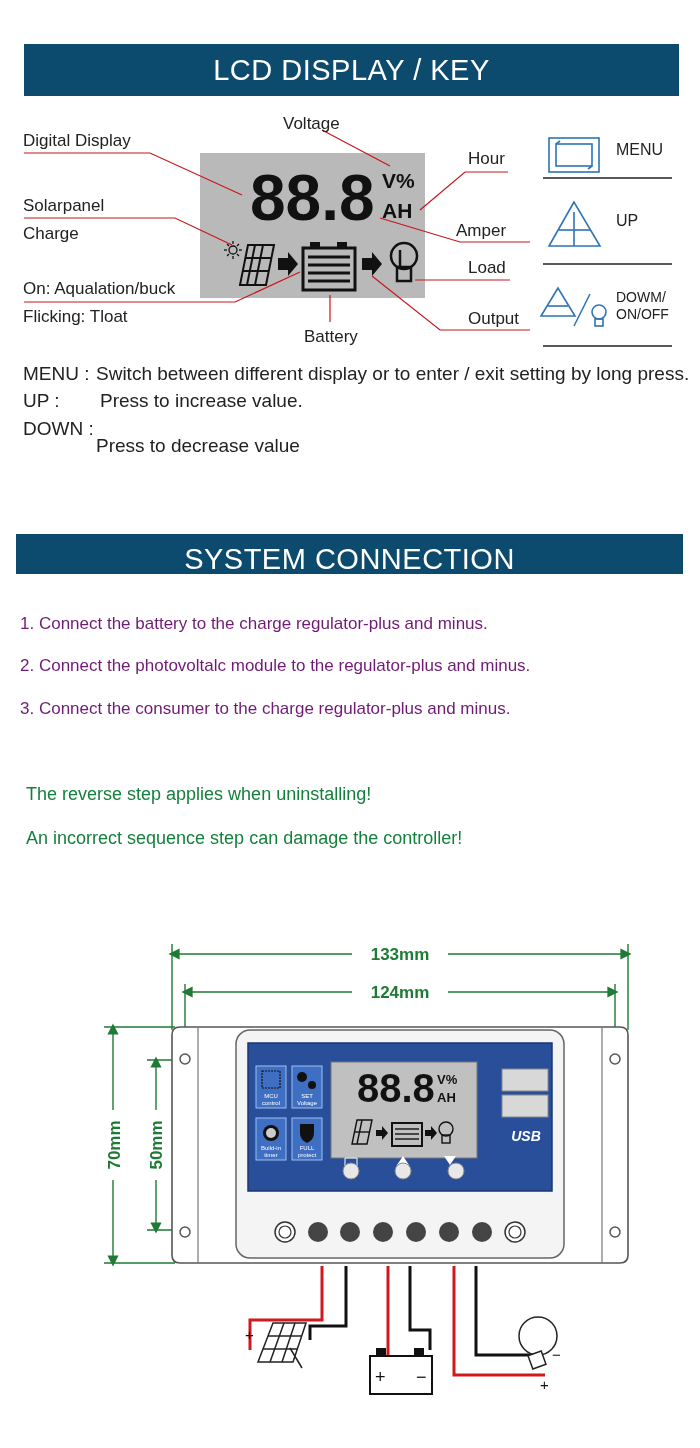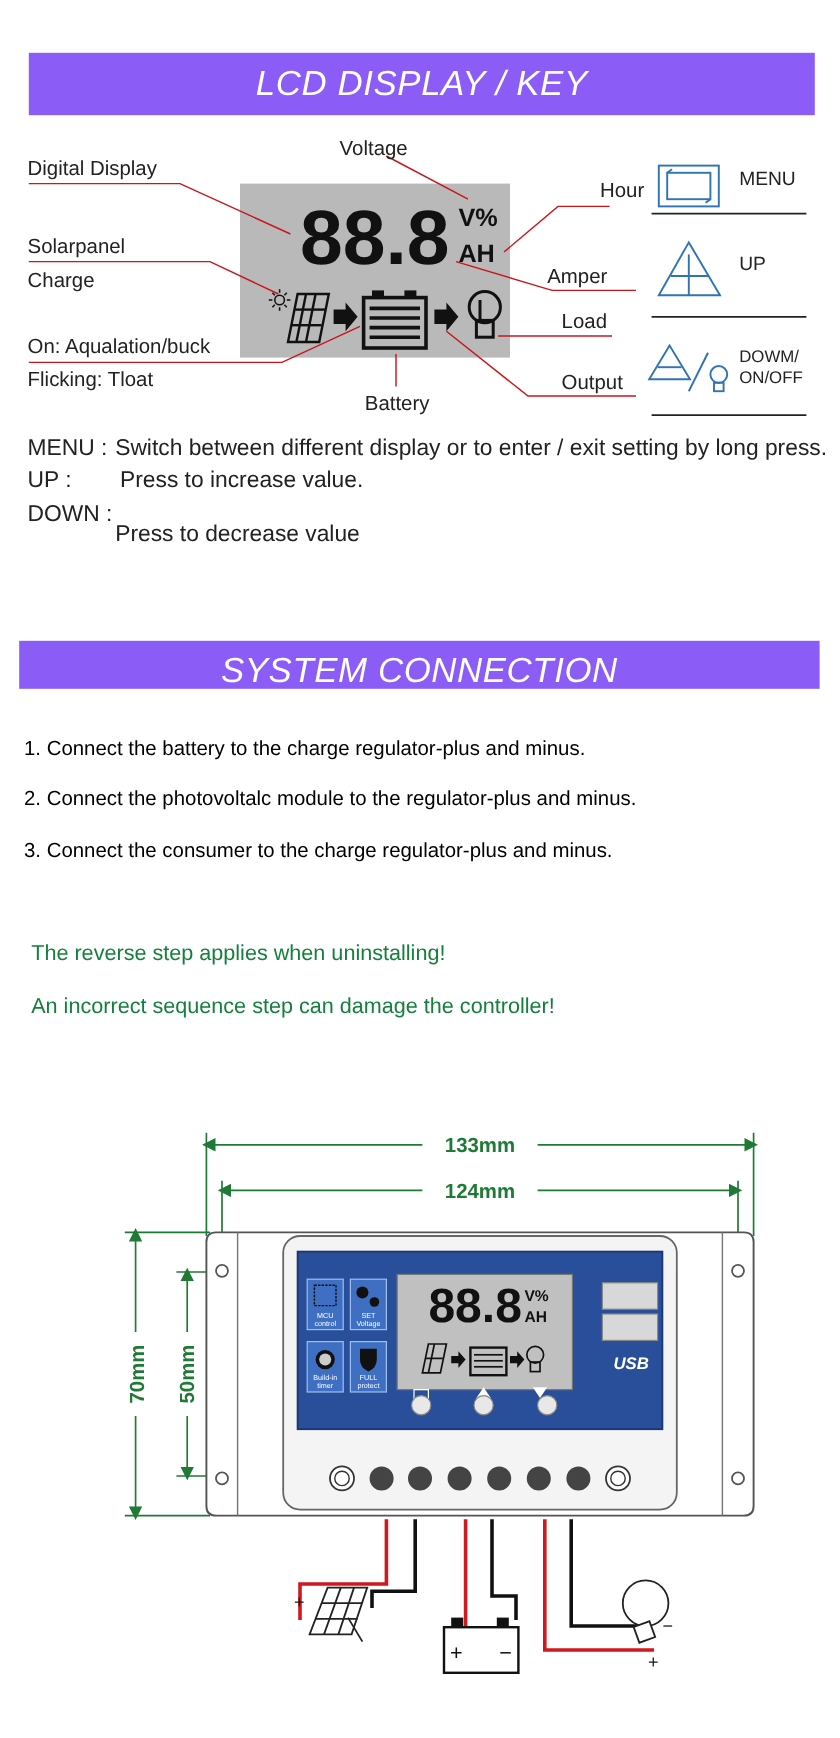--- a/index.html
+++ b/index.html
@@ -1,22 +1,22 @@
 <!DOCTYPE html>
 <html><head>
 <meta charset="utf-8">
 <style>
   html,body{margin:0;padding:0;background:#fff;}
   body{width:700px;height:1448px;position:relative;overflow:hidden;font-family:"Liberation Sans",sans-serif;color:#222;}
   .abs{position:absolute;}
-  .banner{position:absolute;background:#8b5cf6;color:#fff;text-align:center;font-size:29px;letter-spacing:0.5px;font-style:italic;}
+  .banner{position:absolute;background:#0c4a6e;color:#fff;text-align:center;font-size:29px;letter-spacing:0.5px;}
   .lbl{position:absolute;font-size:17px;color:#222;white-space:nowrap;}
   .key-lbl{position:absolute;font-size:16px;color:#222;white-space:nowrap;}
   .desc{position:absolute;font-size:19px;color:#222;white-space:nowrap;}
-  .step{position:absolute;font-size:17px;color:#000000;white-space:nowrap;left:20px;text-align:center;}
+  .step{position:absolute;font-size:17px;color:#701a75;white-space:nowrap;left:20px;text-align:center;}
   .warn{position:absolute;font-size:18px;color:#15803d;white-space:nowrap;left:26px;}
   svg text{font-family:"Liberation Sans",sans-serif;}
 </style>
 </head>
 <body>
 
 <div class="banner" style="left:24px;top:44px;width:655px;height:52px;line-height:52px;">
   <span>LCD DISPLAY / KEY</span>
 </div>
 
@@ -95,21 +95,21 @@
     <line x1="548" y1="206" x2="568" y2="206"></line>
     <line x1="574" y1="226" x2="590" y2="194"></line>
     <circle cx="599" cy="212" r="7"></circle>
     <rect x="595" y="219" width="8" height="7"></rect>
   </g>
   <line x1="543" y1="246" x2="672" y2="246" stroke="#222" stroke-width="1.5"></line>
 </svg>
 
 <div class="lbl" style="left:23px;top:131px;">Digital Display</div>
 <div class="lbl" style="left:283px;top:114px;">Voltage</div>
-<div class="lbl" style="left:468px;top:149px;margin-left:32px;">Hour</div>
+<div class="lbl" style="left:468px;top:149px;">Hour</div>
 <div class="lbl" style="left:23px;top:196px;">Solarpanel</div>
 <div class="lbl" style="left:23px;top:224px;">Charge</div>
 <div class="lbl" style="left:456px;top:221px;">Amper</div>
 <div class="lbl" style="left:468px;top:258px;">Load</div>
 <div class="lbl" style="left:23px;top:279px;">On: Aqualation/buck</div>
 <div class="lbl" style="left:23px;top:307px;">Flicking: Tloat</div>
 <div class="lbl" style="left:304px;top:327px;">Battery</div>
 <div class="lbl" style="left:468px;top:309px;">Output</div>
 
 <div class="key-lbl" style="left:616px;top:141px;">MENU</div>

